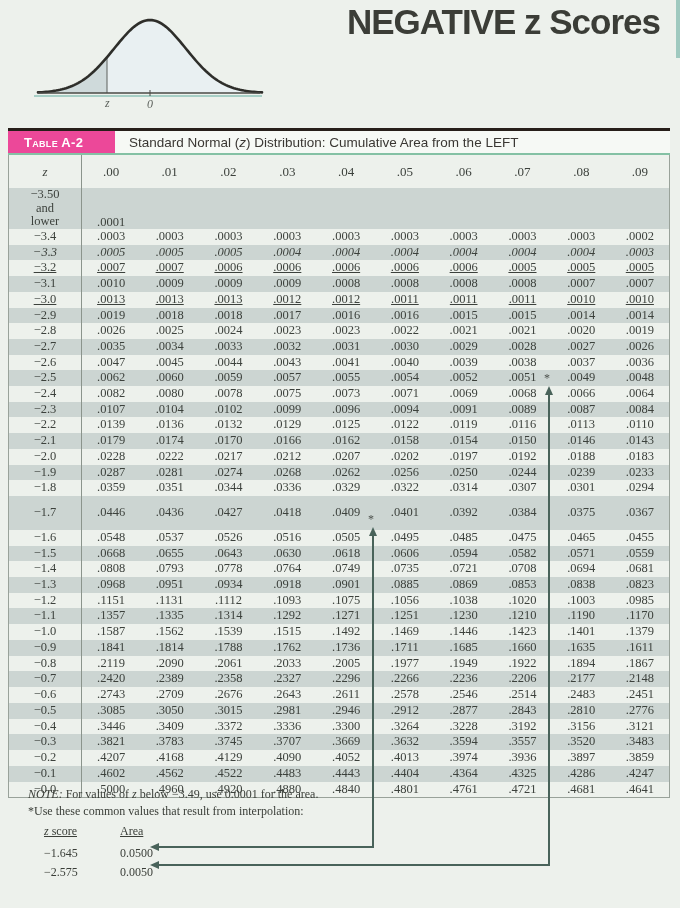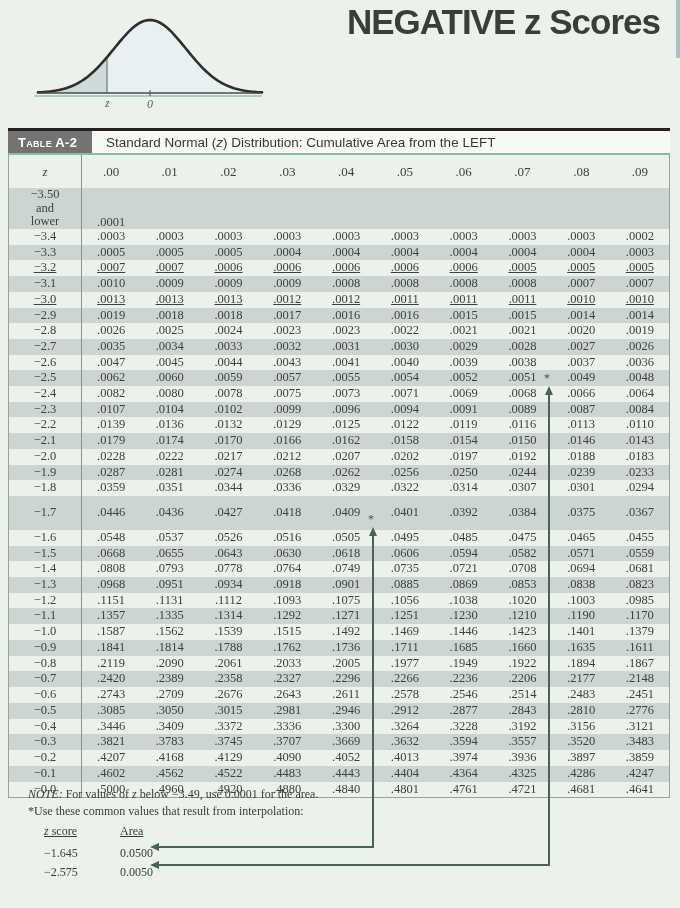--- a/index.html
+++ b/index.html
@@ -11,24 +11,24 @@
   .curve-fig{position:absolute;left:28px;top:6px;width:238px;height:104px;}
   .page-title{position:absolute;top:2px;right:20px;width:400px;text-align:right;
       font-family:"Liberation Sans", sans-serif;font-weight:700;font-size:35px;
       letter-spacing:-1px;color:#3b3d37;}
   .edge-strip{position:absolute;right:0;top:0;width:4px;height:58px;background:#7db8ad;opacity:.7;}
 
   
   .table-card{position:absolute;left:8px;top:128px;width:662px;}
   .titlebar{display:flex;height:27px;border-top:3px solid #271f1a;box-sizing:border-box;
       border-bottom:2px solid #84c1a4;}
-  .titlebar .label{width:84px;background:#737373;color:#fff;
+  .titlebar .label{width:107px;background:#ec4899;color:#fff;
       font-family:"Liberation Sans", sans-serif;font-weight:700;font-size:13px;
       font-variant:small-caps;letter-spacing:.3px;display:flex;align-items:center;
-      padding-left:10px;box-sizing:border-box;}
+      padding-left:16px;box-sizing:border-box;}
   .titlebar .caption{flex:1;background:#f6f9f5;display:flex;align-items:center;
       padding-left:14px;font-family:"Liberation Sans", sans-serif;font-size:13.5px;color:#3a3733;}
   .caption .it{font-style:italic;}
 
   table.ztable{border-collapse:collapse;table-layout:fixed;width:662px;
       border-left:1px solid #99a29a;border-right:1px solid #99a29a;border-bottom:1px solid #99a29a;}
   table.ztable th,table.ztable td{padding:0;margin:0;text-align:center;
       font-weight:normal;font-size:12.5px;line-height:15.7px;height:15.7px;
       overflow:hidden;white-space:nowrap;}
   table.ztable thead th{height:33px;font-size:13px;color:#3c413c;vertical-align:middle;}
@@ -142,21 +142,21 @@
             <td>.0003</td>
             <td>.0003</td>
             <td>.0003</td>
             <td>.0003</td>
             <td>.0003</td>
             <td>.0003</td>
             <td>.0003</td>
             <td>.0003</td>
             <td>.0002</td>
           </tr>
-          <tr class="shade" style="height: 14px;">
+          <tr class="shade" style="height: 14px; font-style: italic;">
             <td>−3.3</td>
             <td>.0005</td>
             <td>.0005</td>
             <td>.0005</td>
             <td>.0004</td>
             <td>.0004</td>
             <td>.0004</td>
             <td>.0004</td>
             <td>.0004</td>
             <td>.0004</td>

